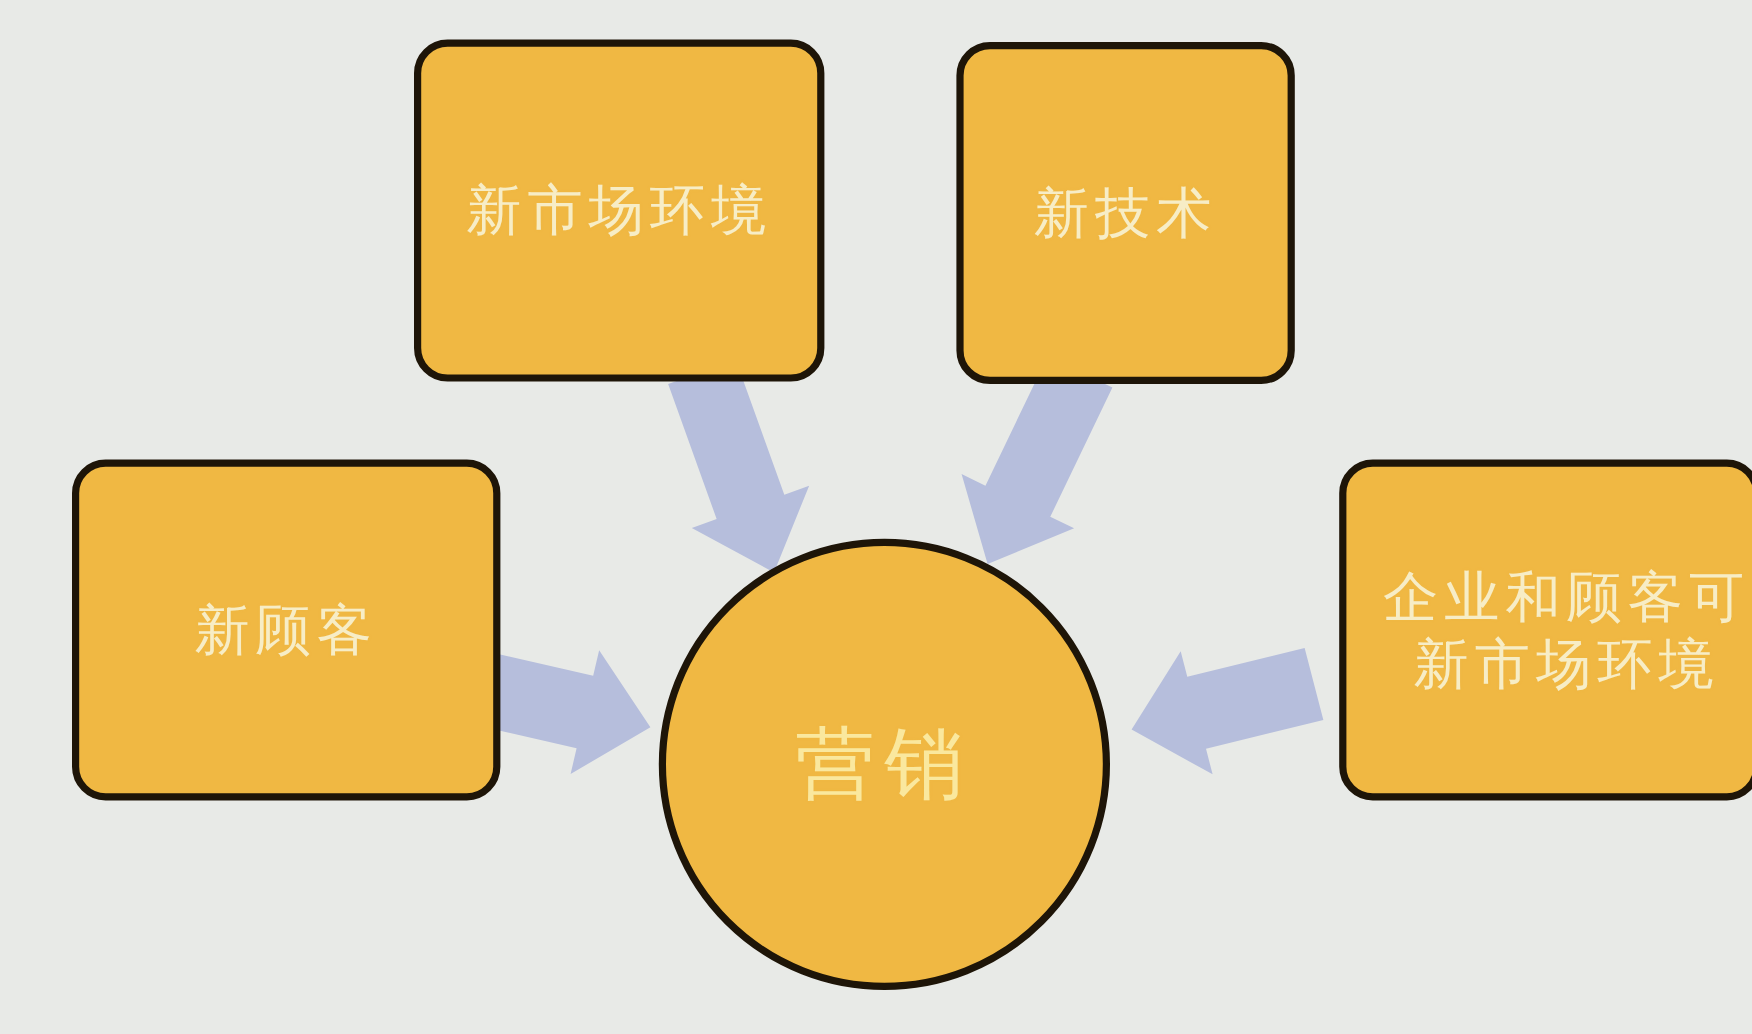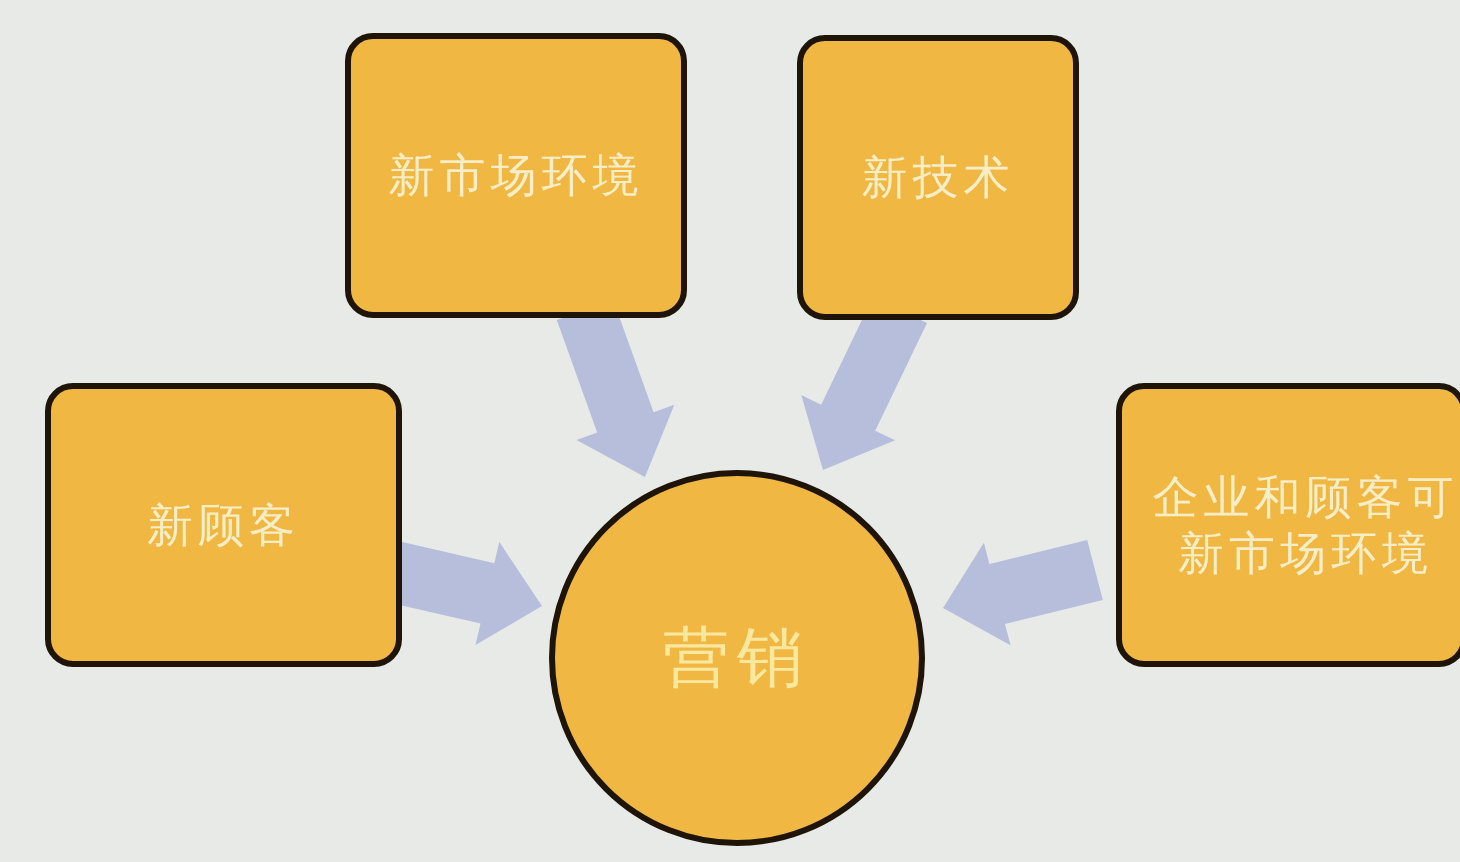--- a/index.html
+++ b/index.html
@@ -52,23 +52,23 @@
   }
   .node.round .label {
     color: var(--center-label, #fae89e);
     font-size: 66px;
     letter-spacing: 8px;
     line-height: 1.32;
     text-shadow: 0 0 2px rgba(240,184,67,0.6);
   }
   .box-tl   { left: 345px;  top: 33px;  width: 342px; height: 285px; }
   .box-tr   { left: 797px;  top: 35px;  width: 282px; height: 285px; }
-  .box-left { left: 45px;   top: 383px; width: 357px; height: 284px; }
+  .box-left { left: 60px;   top: 383px; width: 357px; height: 284px; }
   .box-right{ left: 1116px; top: 383px; width: 351px; height: 284px; padding-left: 28px; }
-  .center-circle { left: 549px; top: 470px; width: 376px; height: 376px; }
+  .center-circle { left: 549px; top: 449px; width: 376px; height: 376px; }
 </style>
 </head>
 <body>
 
 <div class="stage">
 
   <svg class="arrows" viewBox="0 0 1460 862" aria-hidden="true">
     <polygon points="556.8,320.1 597.2,432.5 576.5,440.0 645,477 674.3,404.8 653.6,412.3 613.2,299.9"></polygon>
     <polygon points="873.0,297.0 821.2,404.7 801.3,395.1 823,470 895.1,440.3 875.2,430.7 927.0,323.0"></polygon>
     <polygon points="383.1,601.2 480.5,623.6 475.5,645.0 542,606 499.3,541.8 494.3,563.2 396.9,540.8"></polygon>

